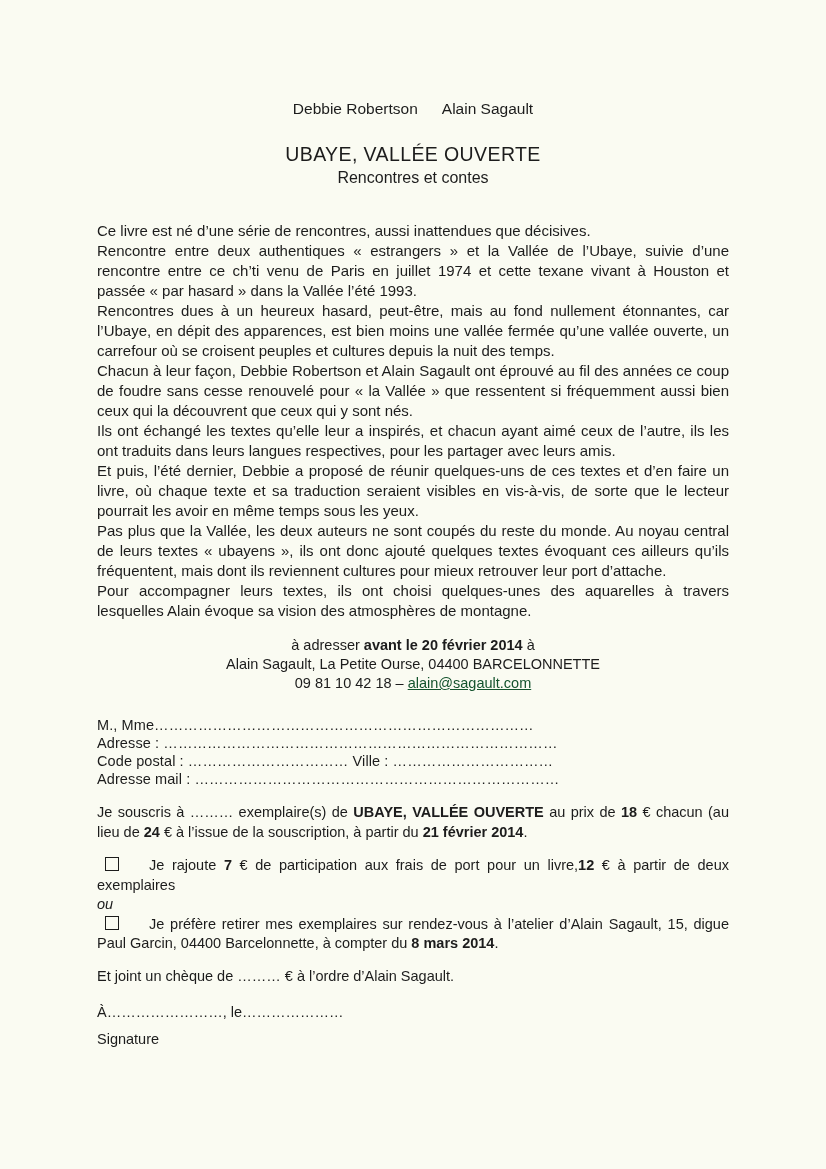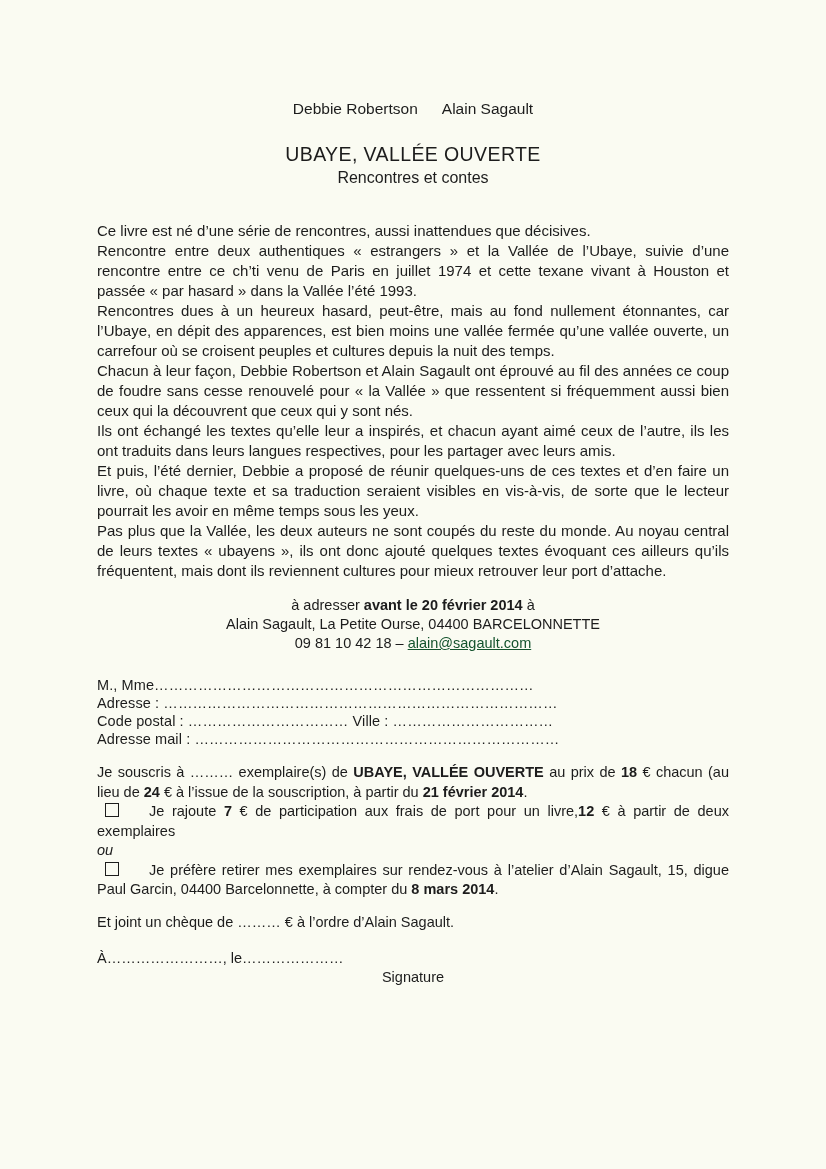--- a/index.html
+++ b/index.html
@@ -81,20 +81,21 @@
     overflow: hidden;
   }
   
   .subscribe {
     margin: 15px 0 0 0;
     font-size: 14.5px;
     line-height: 19.5px;
     text-align: justify;
   }
   .options {
+    margin-top: 14px;
     font-size: 14.5px;
     line-height: 19.5px;
   }
   .options p {
     margin: 0;
     text-align: justify;
   }
   .checkbox {
     display: inline-block;
     width: 12px;
@@ -113,22 +114,22 @@
     margin: 13px 0 0 0;
     font-size: 14.5px;
     line-height: 19px;
   }
   .place-date-line {
     margin: 17px 0 0 0;
     font-size: 14.5px;
     line-height: 19px;
   }
   .signature {
-    margin-top: 0px;
-    text-align: center;
+    margin-top: 8px;
+    text-align: left;
     font-size: 14.5px;
     line-height: 18px;
   }
 </style>
 </head>
 <body>
 
 <div class="page">
 
   <div class="authors">
@@ -139,20 +140,21 @@
   <h2 class="book-subtitle">Rencontres et contes</h2>
 
   <div class="body-text">
     <p>Ce livre est né d’une série de rencontres, aussi inattendues que décisives.</p>
     <p>Rencontre entre deux authentiques « estrangers » et la Vallée de l’Ubaye, suivie d’une rencontre entre ce ch’ti venu de Paris en juillet 1974 et cette texane vivant à Houston et passée « par hasard » dans la Vallée l’été 1993.</p>
     <p>Rencontres dues à un heureux hasard, peut-être, mais au fond nullement étonnantes, car l’Ubaye, en dépit des apparences, est bien moins une vallée fermée qu’une vallée ouverte, un carrefour où se croisent peuples et cultures depuis la nuit des temps.</p>
     <p>Chacun à leur façon, Debbie Robertson et Alain Sagault ont éprouvé au fil des années ce coup de foudre sans cesse renouvelé pour « la Vallée » que ressentent si fréquemment aussi bien ceux qui la découvrent que ceux qui y sont nés.</p>
     <p>Ils ont échangé les textes qu’elle leur a inspirés, et chacun ayant aimé ceux de l’autre, ils les ont traduits dans leurs langues respectives, pour les partager avec leurs amis.</p>
     <p>Et puis, l’été dernier, Debbie a proposé de réunir quelques-uns de ces textes et d’en faire un livre, où chaque texte et sa traduction seraient visibles en vis-à-vis, de sorte que le lecteur pourrait les avoir en même temps sous les yeux.</p>
     <p>Pas plus que la Vallée, les deux auteurs ne sont coupés du reste du monde. Au noyau central de leurs textes « ubayens », ils ont donc ajouté quelques textes évoquant ces ailleurs qu’ils fréquentent, mais dont ils reviennent cultures pour mieux retrouver leur port d’attache.</p>
+    <p>Pour accompagner leurs textes, ils ont choisi quelques-unes des aquarelles à travers lesquelles Alain évoque sa vision des atmosphères de montagne.</p>
   </div>
 
   <div class="bulletin">
     <div><span>à adresser </span><span style="font-weight: bold;">avant le 20 février 2014</span><span> à</span></div>
     <div>Alain Sagault, La Petite Ourse, 04400 BARCELONNETTE</div>
     <div><span>09 81 10 42 18 – </span><a class="link" href="#">alain@sagault.com</a></div>
   </div>
 
   <div class="form-lines">
     <div>M., Mme……………………………………………………………………</div>

